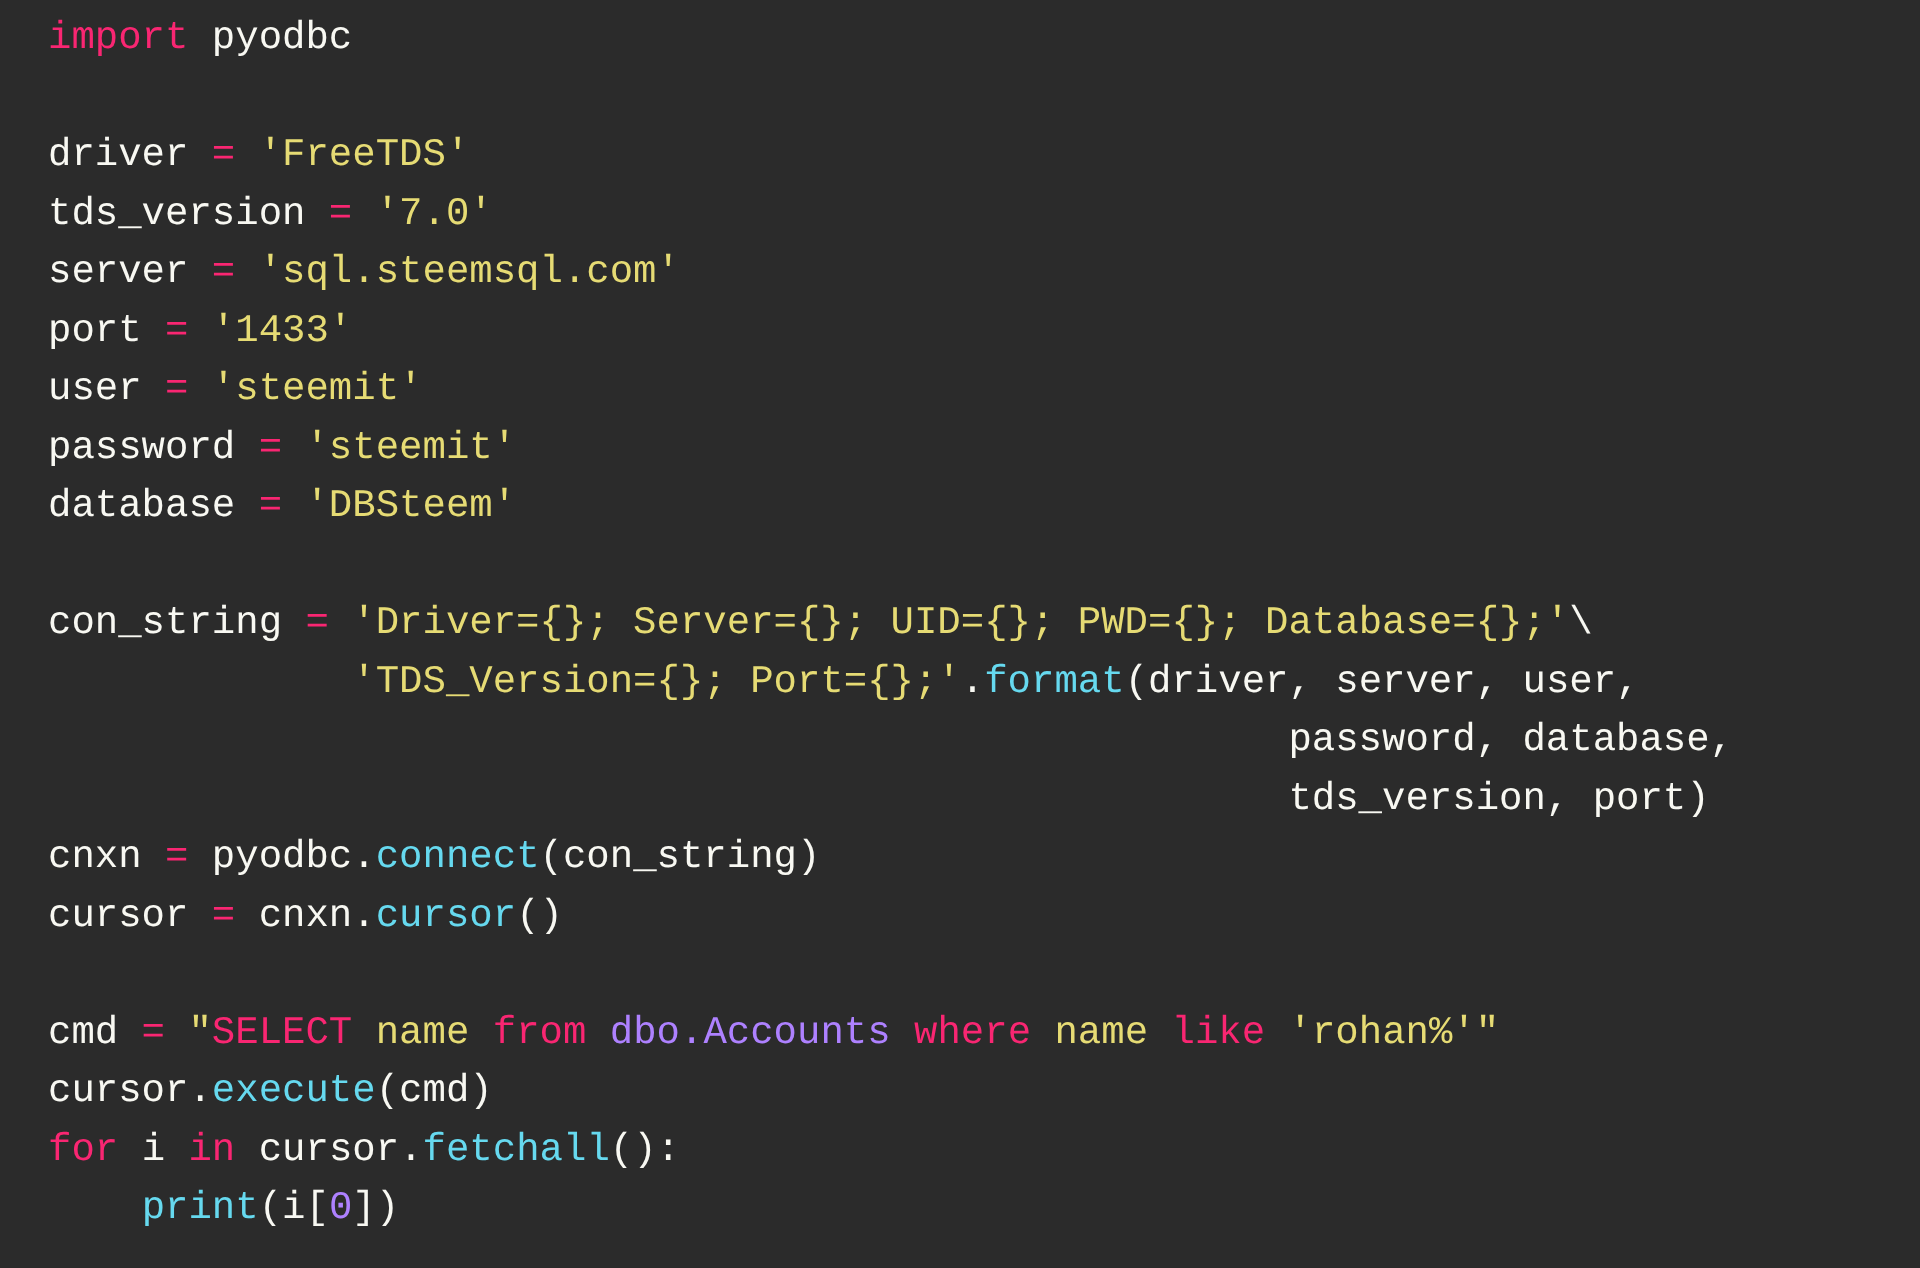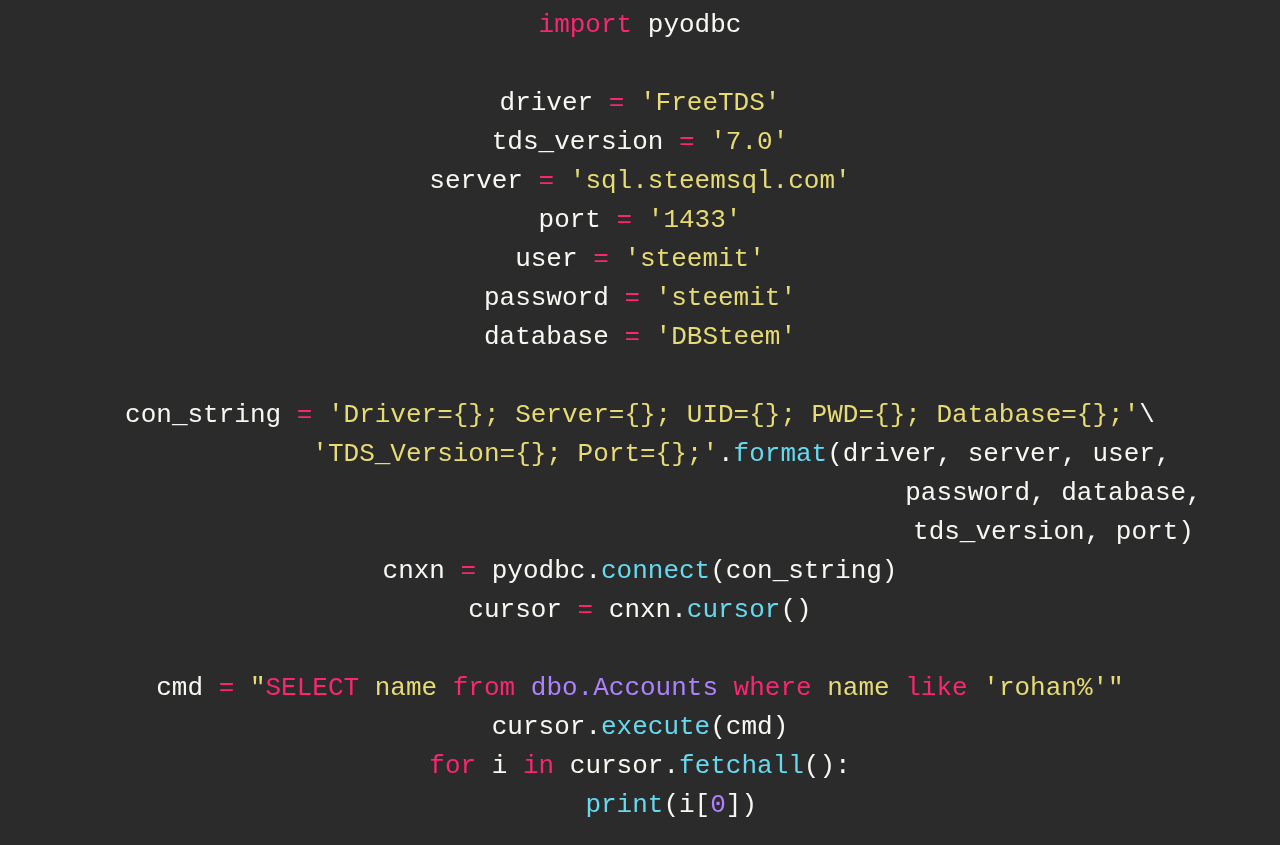--- a/index.html
+++ b/index.html
@@ -13,21 +13,20 @@
     width: 1280px;
     height: 845px;
     overflow: hidden;
     box-sizing: border-box;
   }
   pre {
     margin: 0;
     padding: 6px 32px;
     white-space: pre;
     font-family: inherit;
-    text-align: center;
   }
   .kw { color: #f92672; }     
   .id { color: #f8f8f2; }     
   .op { color: #f92672; }     
   .str { color: #e6db74; }    
   .fn { color: #66d9ef; }     
   .num { color: #ae81ff; }    
   .pun { color: #f8f8f2; }    
   .sqlkw { color: #f92672; }  
   .sqlid { color: #ae81ff; }  

